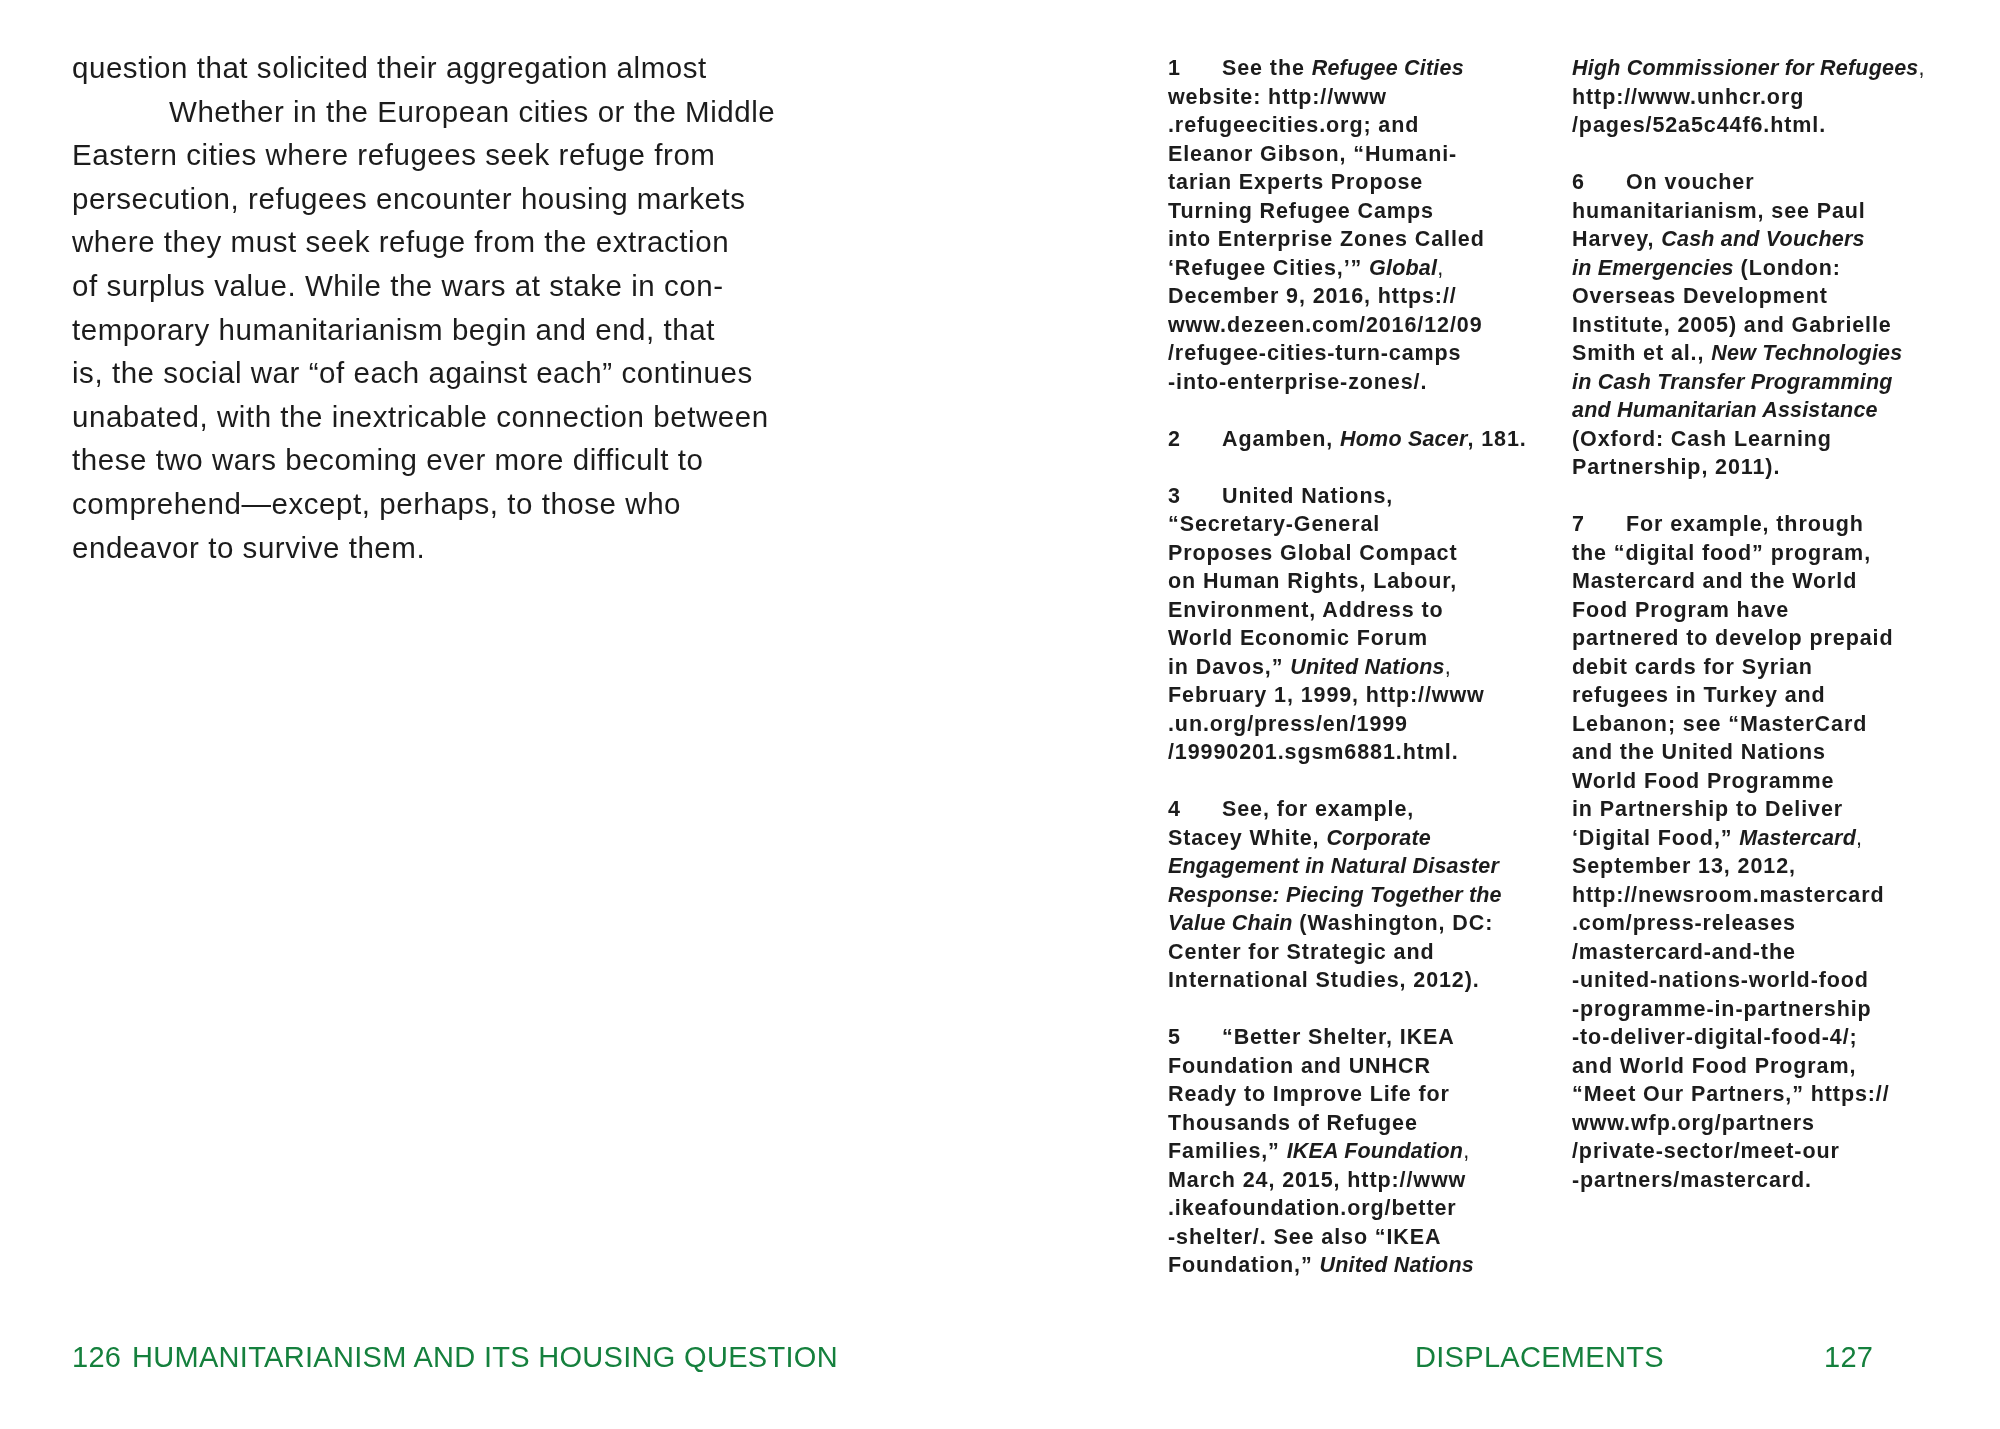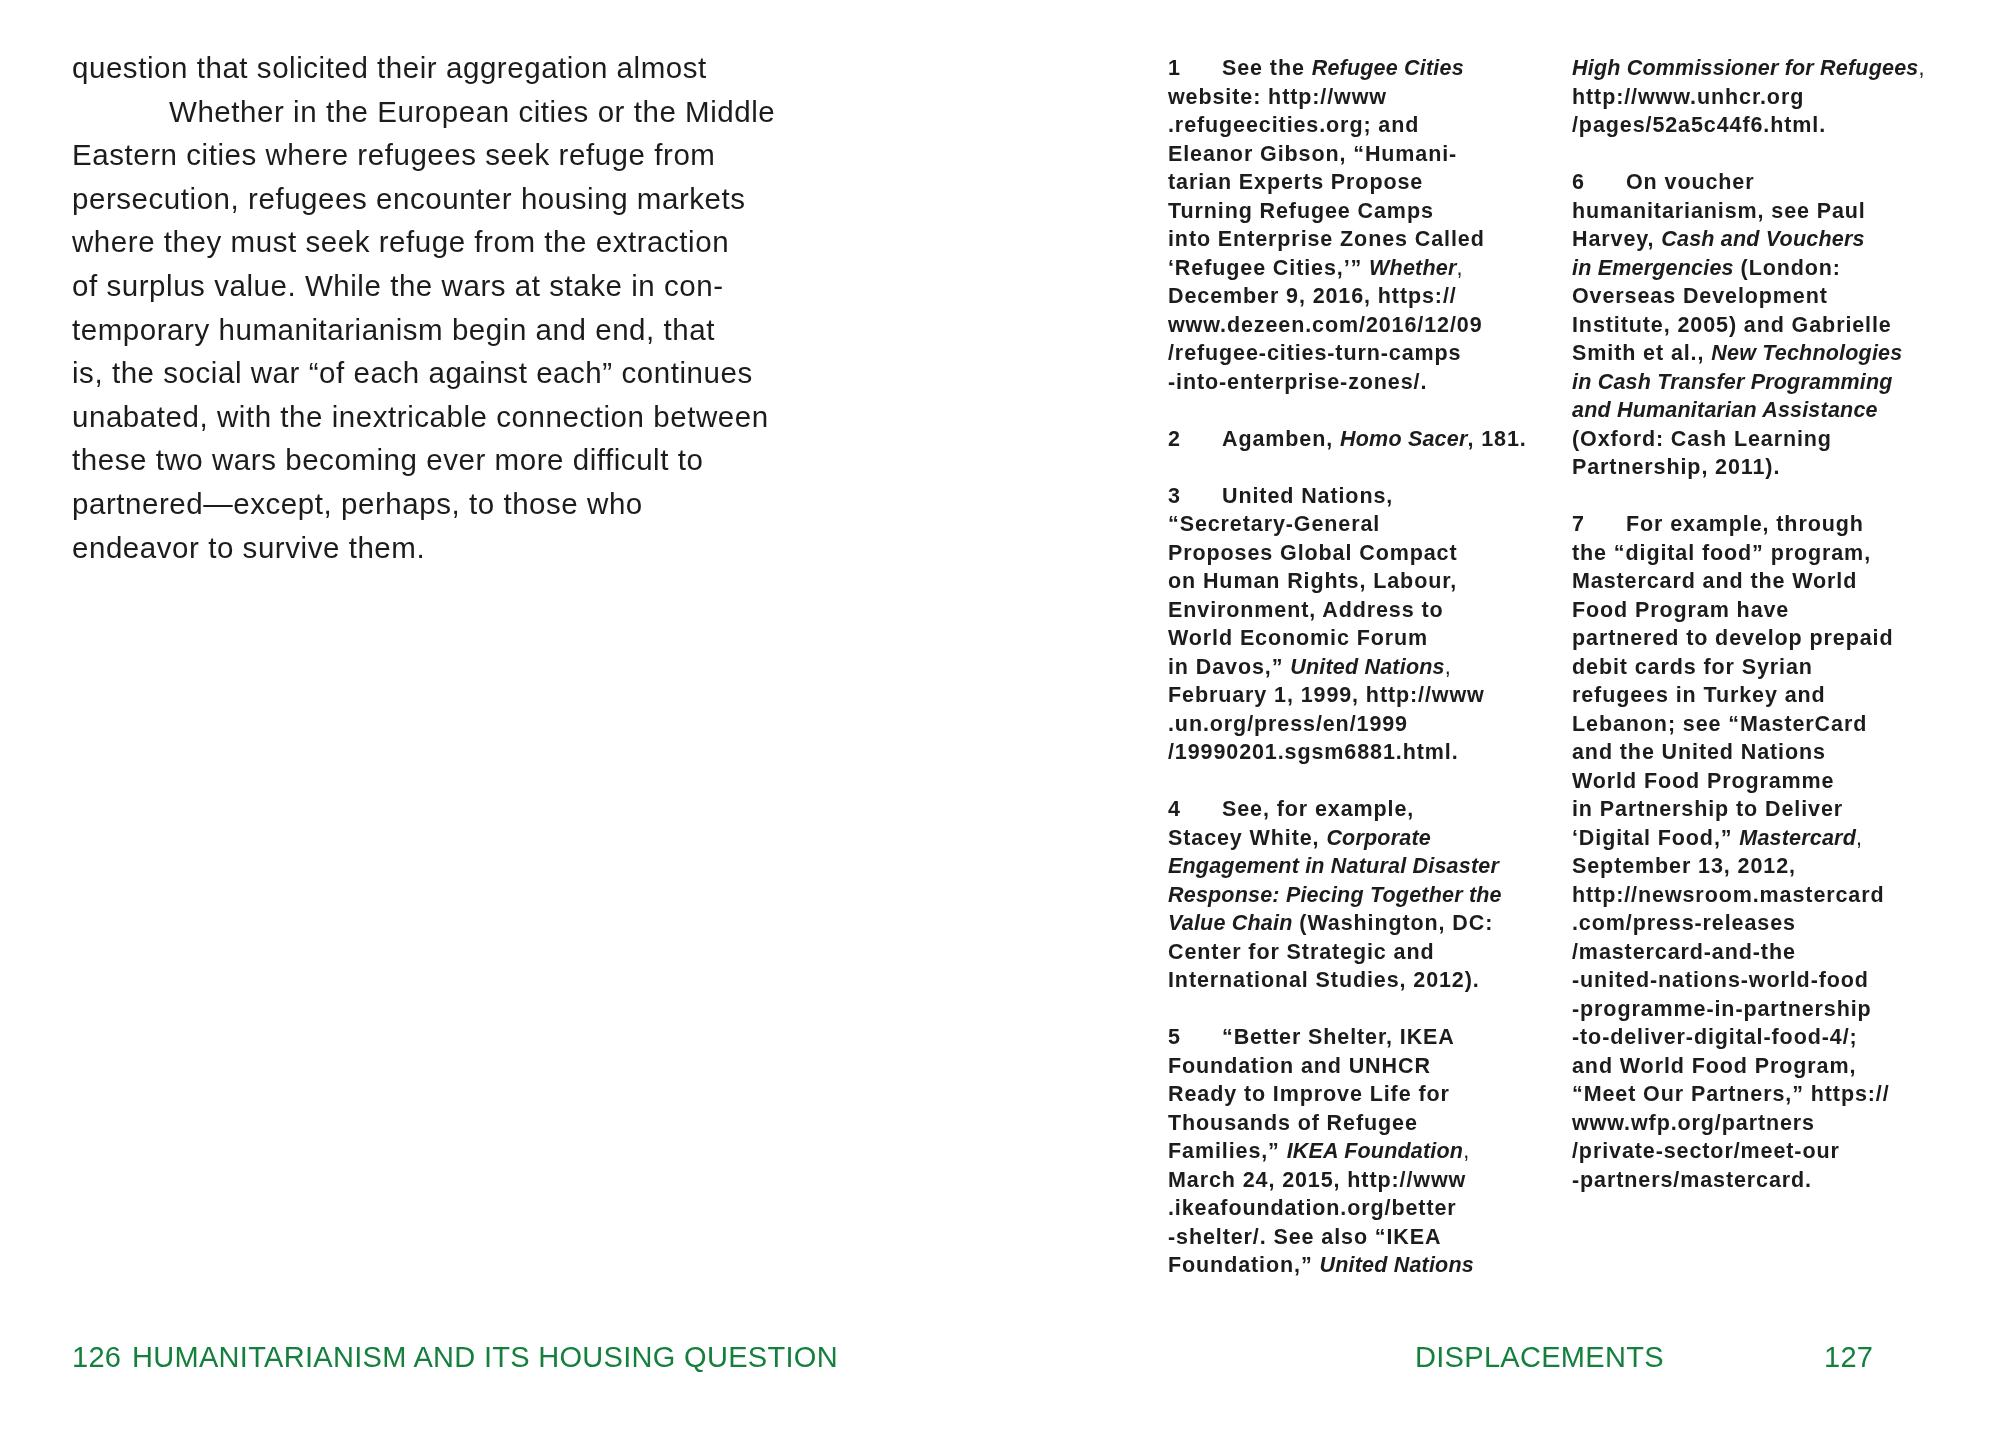--- a/index.html
+++ b/index.html
@@ -96,35 +96,35 @@
     <span class="line">question that solicited their aggregation almost</span>
     <span class="line indent">Whether in the European cities or the Middle</span>
     <span class="line">Eastern cities where refugees seek refuge from</span>
     <span class="line">persecution, refugees encounter housing markets</span>
     <span class="line">where they must seek refuge from the extraction</span>
     <span class="line">of surplus value. While the wars at stake in con-</span>
     <span class="line">temporary humanitarianism begin and end, that</span>
     <span class="line">is, the social war “of each against each” continues</span>
     <span class="line">unabated, with the inextricable connection between</span>
     <span class="line">these two wars becoming ever more difficult to</span>
-    <span class="line">partnered—except, perhaps, to those who</span>
+    <span class="line">comprehend—except, perhaps, to those who</span>
     <span class="line">endeavor to survive them.</span>
   </div>
 
   <div class="notes-col col1">
 
     <div class="note">
       <span class="line"><span class="num">1</span><span>See the </span><span class="it">Refugee Cities</span></span>
       <span class="line">website: http://www</span>
       <span class="line">.refugeecities.org; and</span>
       <span class="line">Eleanor Gibson, “Humani-</span>
       <span class="line">tarian Experts Propose</span>
       <span class="line">Turning Refugee Camps</span>
       <span class="line">into Enterprise Zones Called</span>
-      <span class="line"><span>‘Refugee Cities,’” </span><span class="it">Whether</span><span class="rg">,</span></span>
+      <span class="line"><span>‘Refugee Cities,’” </span><span class="it">Global</span><span class="rg">,</span></span>
       <span class="line">December 9, 2016, https://</span>
       <span class="line">www.dezeen.com/2016/12/09</span>
       <span class="line">/refugee-cities-turn-camps</span>
       <span class="line">-into-enterprise-zones/.</span>
     </div>
 
     <div class="note">
       <span class="line"><span class="num">2</span><span>Agamben, </span><span class="it">Homo Sacer</span><span>, 181.</span></span>
     </div>
 

